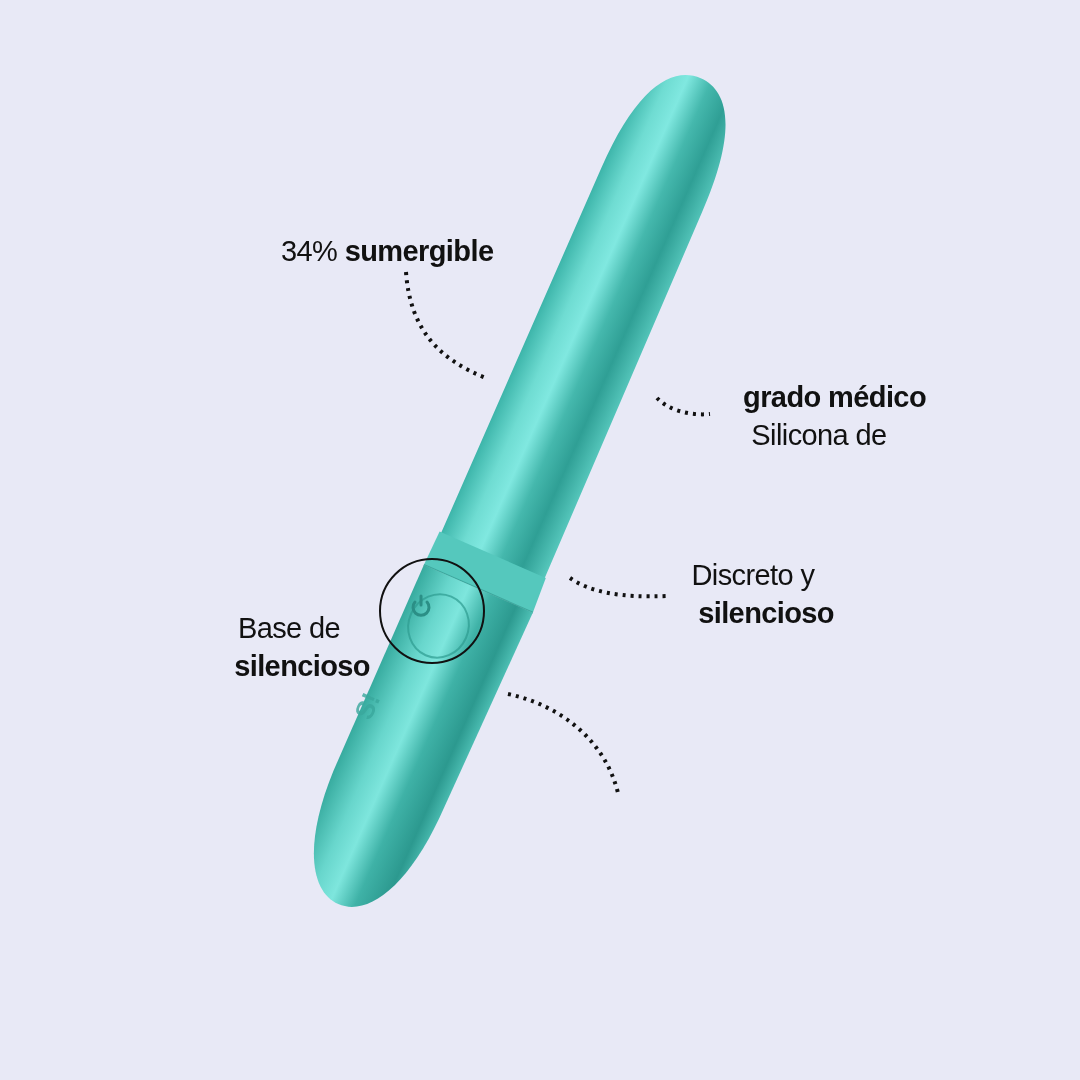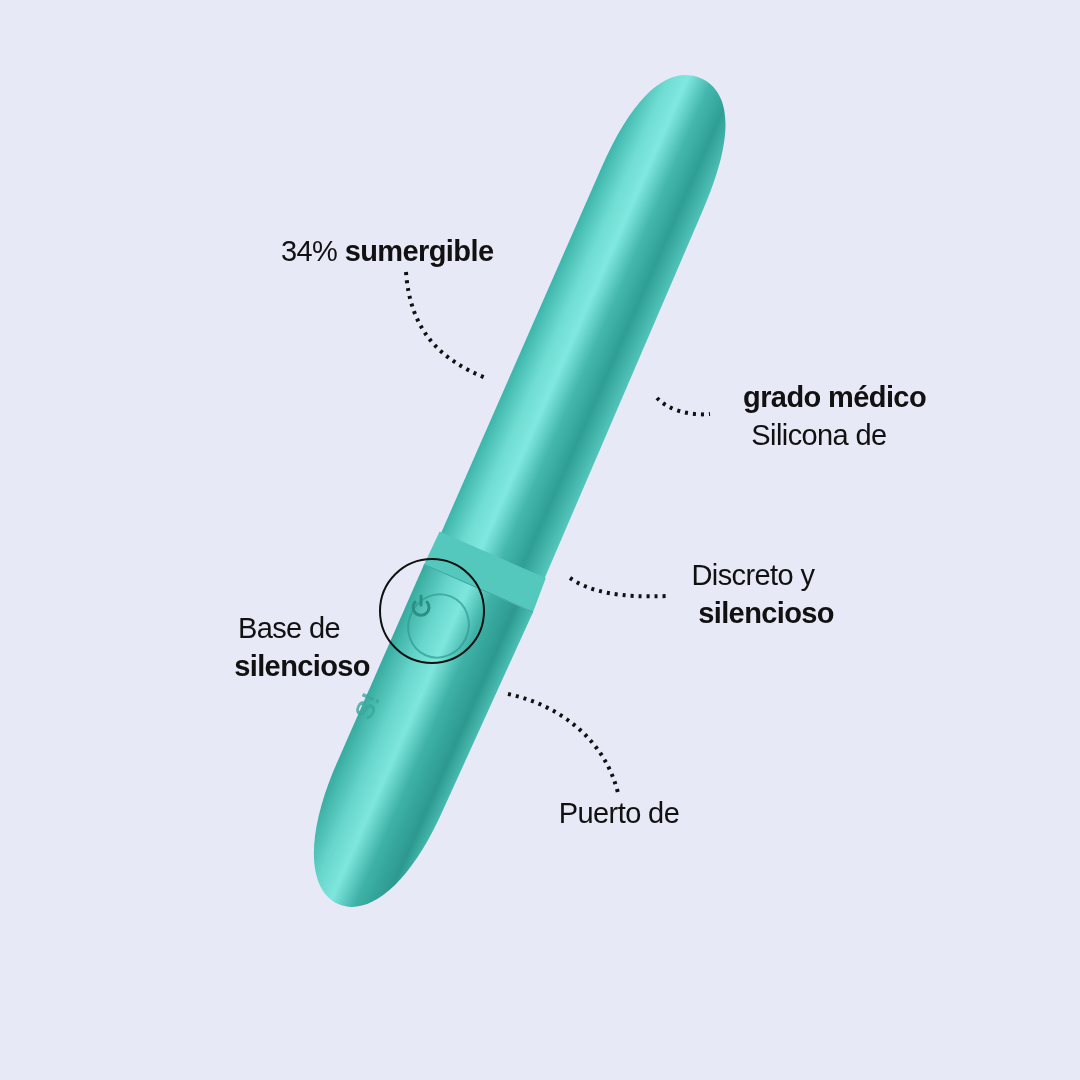--- a/index.html
+++ b/index.html
@@ -89,15 +89,14 @@
     <span class="line">Discreto y</span>
     <span class="line b">silencioso</span>
   </div>
 
   <div class="label center" style="left:208px; top:588px; width:162px;margin-top:21px;">
     <span class="line">Base de</span>
     <span class="line b">silencioso</span>
   </div>
 
   <div class="label center" style="left:486px; top:794px; width:266px;">
-    <span class="line">Puerto de</span>
   </div>
 </div>
 
 </body></html>

